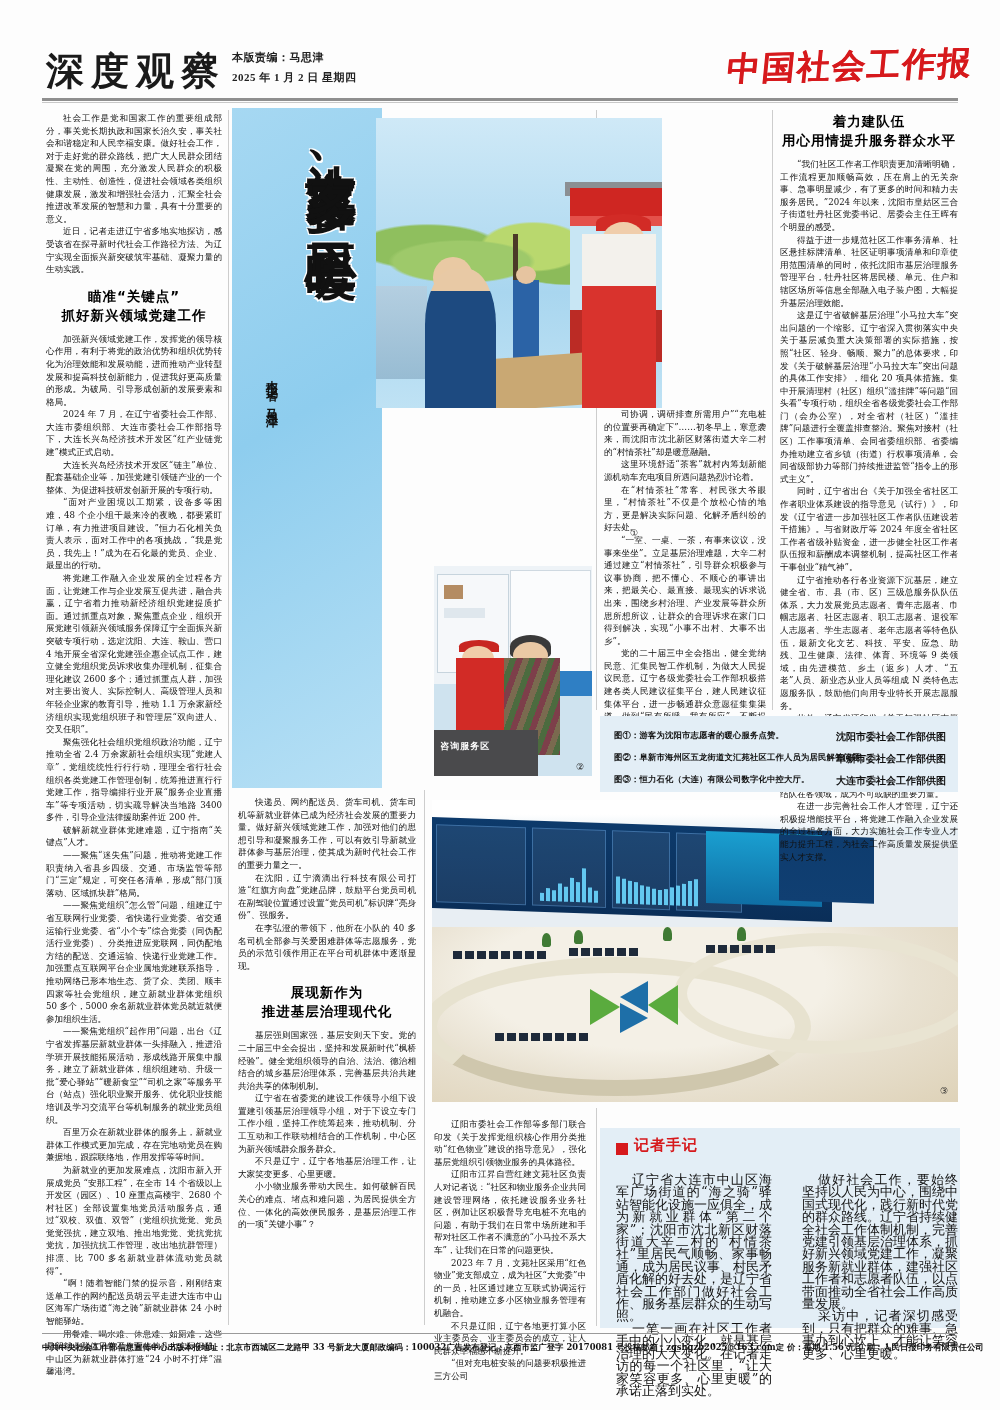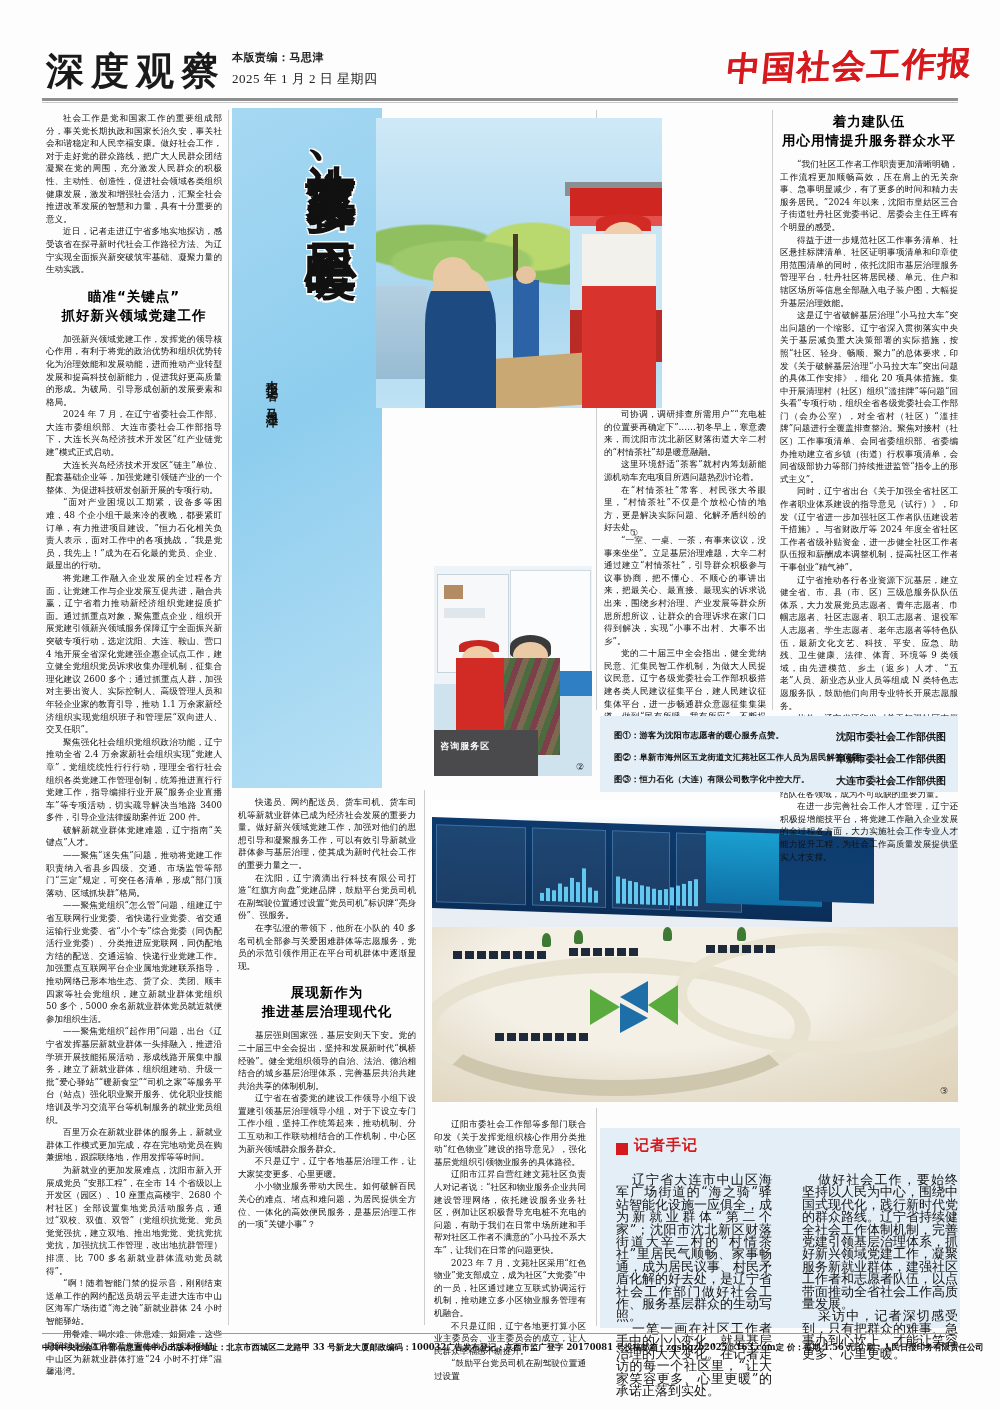--- a/index.html
+++ b/index.html
@@ -12,21 +12,21 @@
   .masthead{position:absolute;left:0;top:0;width:1000px;height:100px;}
   .mh-title{
     position:absolute;left:46px;top:46px;font-size:38px;letter-spacing:7px;
     font-weight:700;color:#1a1a1a;font-family:"DejaVu Serif",serif;
   }
   .mh-pageno{
     position:absolute;left:196px;top:44px;font-size:34px;color:#1a1a1a;
     font-family:"Liberation Serif",serif;
   }
   .mh-editor{position:absolute;left:232px;top:50px;font-size:11px;color:#222;letter-spacing:.5px;font-weight:700;}
-  .mh-date{position:absolute;left:232px;top:70px;font-size:13px;color:#222;letter-spacing:.5px;font-weight:400;}
+  .mh-date{position:absolute;left:232px;top:70px;font-size:11px;color:#222;letter-spacing:.5px;font-weight:700;}
   .mh-logo{
     position:absolute;right:28px;top:44px;font-size:33px;color:#d6191c;font-weight:700;
     letter-spacing:2px;font-family:"DejaVu Serif",serif;
     transform:skewX(-7deg) rotate(-1.5deg);
     text-shadow:0.5px 0 0 #d6191c;
   }
   .mh-rule{position:absolute;left:42px;top:98px;width:916px;height:3px;background:#8f8f8f;}
   .mh-rule2{position:absolute;left:42px;top:102px;width:916px;height:1px;background:#c8c8c8;}
 
   
@@ -394,21 +394,21 @@
       <span>图③：</span><span>恒力石化（大连）有限公司数字化中控大厅。</span>
     </div>
     <div class="capcred" style="top:58px;">大连市委社会工作部供图</div>
   </div>
 
   <div class="col" id="cbr" style="left:434px;top:1118px;width:152px;">
     <p>辽阳市委社会工作部等多部门联合印发《关于发挥党组织核心作用分类推动“红色物业”建设的指导意见》，强化基层党组织引领物业服务的具体路径。</p>
     <p>辽阳市江昇自营红建文苑社区负责人对记者说：“社区和物业服务企业共同建设管理网络，依托建设服务业务社区，例加让区积极督导充电桩不充电的问题，有助于我们在日常中场所建和手帮对社区工作者不满意的“小马拉不系大车”，让我们在日常的问题更快。</p>
     <p>2023 年 7 月，文苑社区采用“红色物业”党支部成立，成为社区“大党委”中的一员，社区通过建立互联式协调运行机制，推动建立多小区物业服务管理有机融合。</p>
     <p>不只是辽阳，辽宁各地更打算小区业主委员会、业主委员会的成立，让人民群众幸福感不断提升。</p>
-    <p>“鼓励平台党员司机在副驾驶位置通过设置</p>
+    <p>“但对充电桩安装的问题要积极推进三方公司</p>
   </div>
 
   <div class="notes">
     <div class="notes-mark"></div>
     <div class="notes-head" style="left:34px;">记者手记</div>
     <div class="notes-col" style="left:16px;top:46px;width:156px;">
       <p>辽宁省大连市中山区海军广场街道的“海之骑”驿站智能化设施一应俱全，成为新就业群体“第二个家”；沈阳市沈北新区财落街道大辛二村的“村情茶社”里居民气顺畅、家事畅通，成为居民议事、村民矛盾化解的好去处，是辽宁省社会工作部门做好社会工作、服务基层群众的生动写照。</p>
       <p>一笔一画在社区工作者手中的小小变化，就是基层治理的大大变化。在记者走访的每一个社区里，“让大家笑容更多、心里更暖”的承诺正落到实处。</p>
     </div>
     <div class="notes-col" style="left:190px;top:46px;width:156px;margin-left:12px;">

